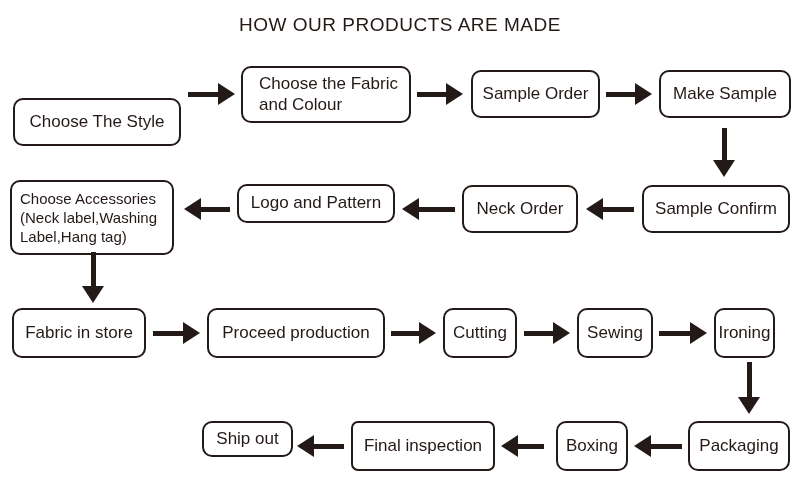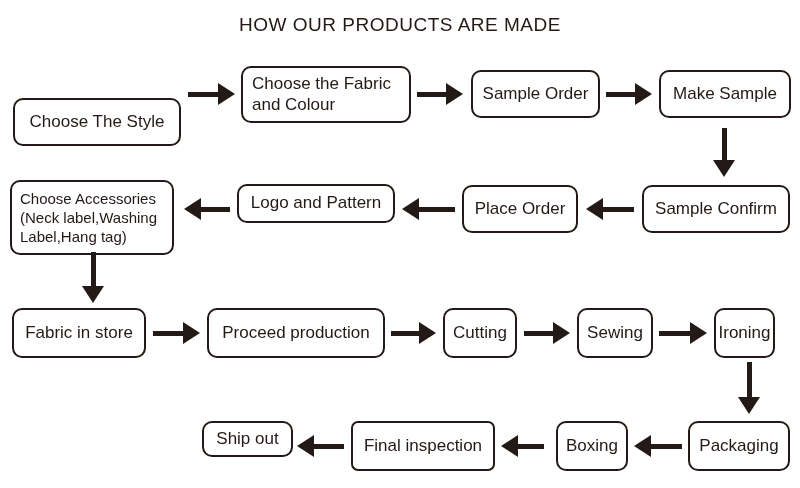--- a/index.html
+++ b/index.html
@@ -37,21 +37,21 @@
     justify-content: center;
     text-align: center;
     font-size: 17px;
     line-height: 1.22;
     white-space: pre-line;
     padding: 2px 6px;
   }
   .node.align-left {
     justify-content: flex-start;
     text-align: left;
-    padding-left: 9px;
+    padding-left: 16px;
   }
   .node.small { font-size: 15px; line-height: 1.28; padding-left: 8px; margin-top: 8px; }
   .arrow { position: absolute; display: flex; }
   .arrow.right, .arrow.left { align-items: center; height: 22px; }
   .arrow.down { flex-direction: column; align-items: center; width: 22px; }
   .arrow .stem { background: var(--ink); }
   .arrow.right .stem, .arrow.left .stem { flex: 1; height: 5px; }
   .arrow.down .stem { width: 5px; flex: 1; }
   .arrow .head { width: 0; height: 0; flex: none; }
   .arrow.right .head {
@@ -98,21 +98,21 @@
   <div class="arrow down" style="left:713px;top:128px;height:49px;">
       <span class="stem"></span>
       <span class="head"></span>
     </div>
 
   <div class="node" style="left:642px;top:185px;width:148px;height:48px;">Sample Confirm</div>
   <div class="arrow left" style="left:586px;top:198px;width:48px;">
       <span class="head"></span>
       <span class="stem"></span>
     </div>
-  <div class="node" style="left:462px;top:185px;width:116px;height:48px;">Place Order</div>
+  <div class="node" style="left:462px;top:185px;width:116px;height:48px;">Neck Order</div>
   <div class="arrow left" style="left:402px;top:198px;width:53px;">
       <span class="head"></span>
       <span class="stem"></span>
     </div>
   <div class="node" style="left:237px;top:184px;width:158px;height:39px;">Logo and Pattern</div>
   <div class="arrow left" style="left:184px;top:198px;width:46px;">
       <span class="head"></span>
       <span class="stem"></span>
     </div>
   <div class="node align-left small" style="left:10px;top:172px;width:164px;height:75px;">Choose Accessories

